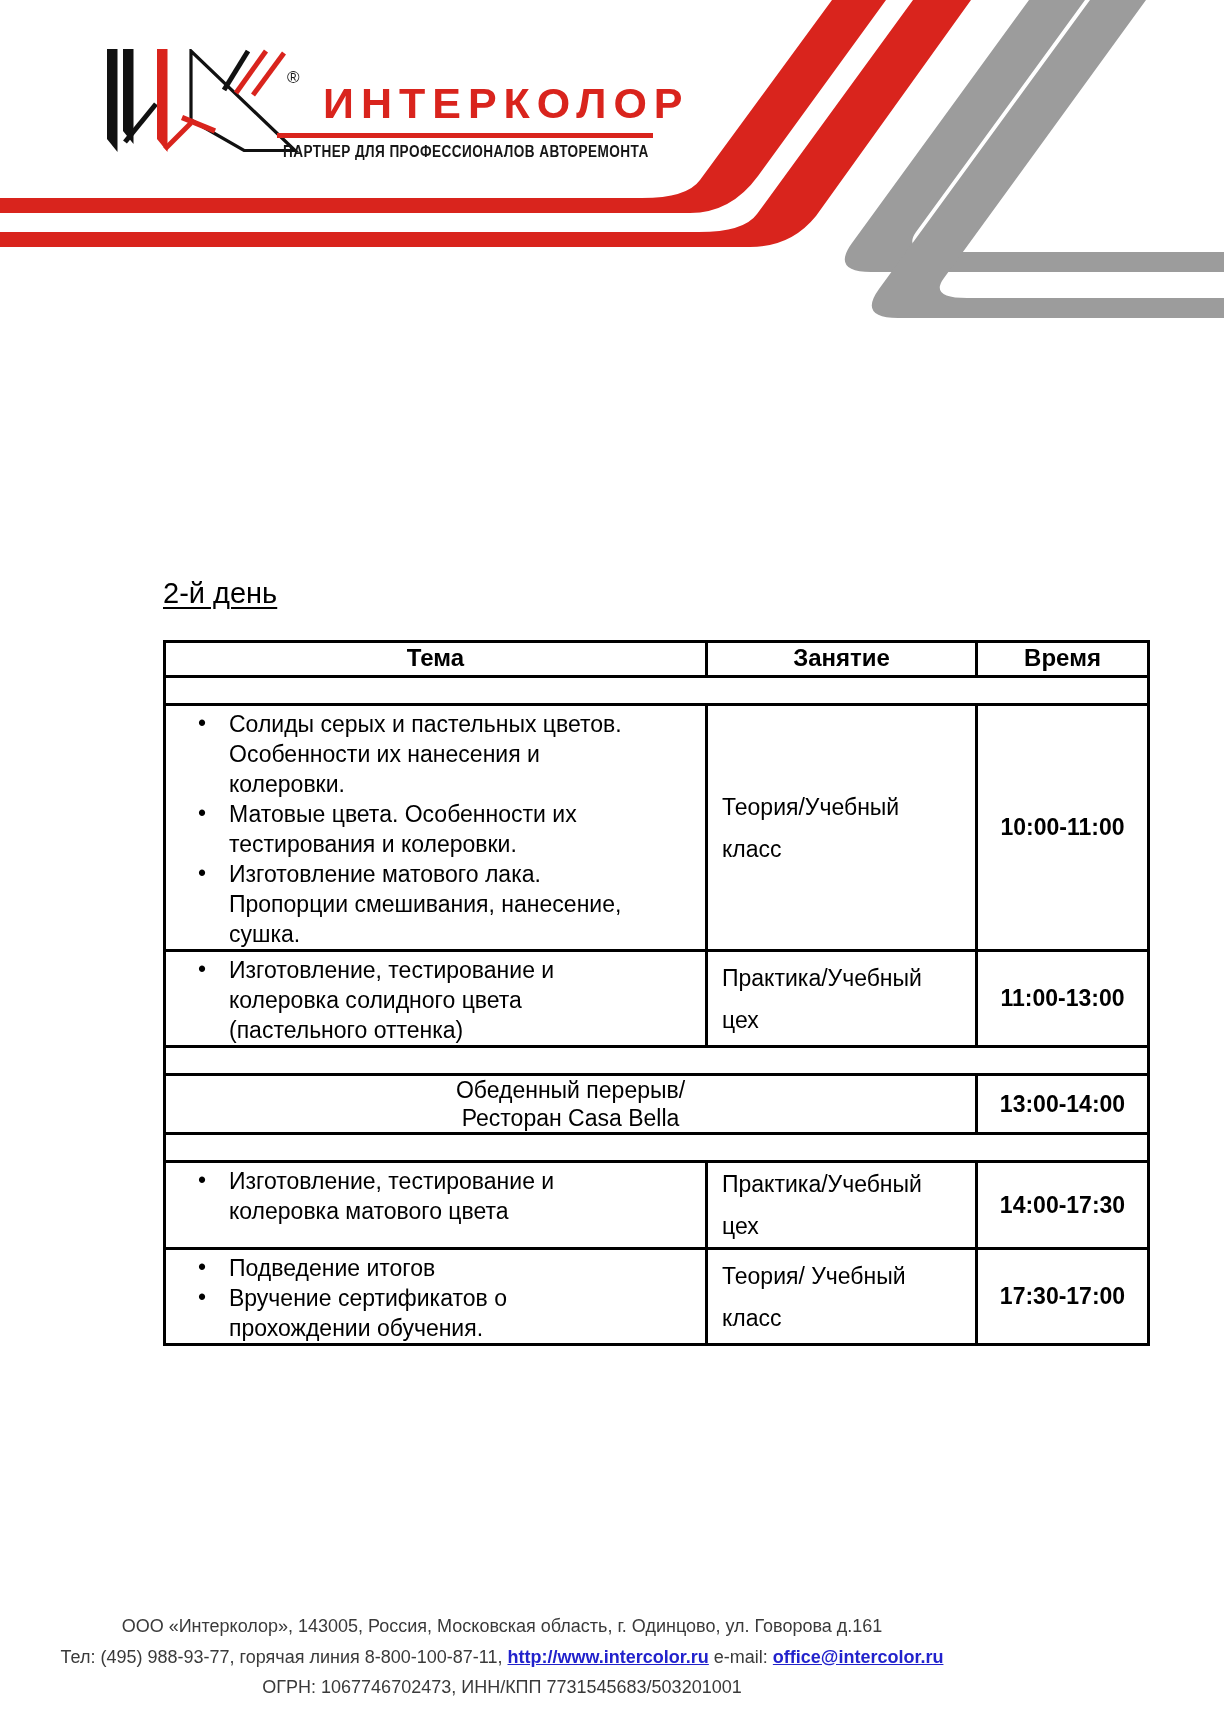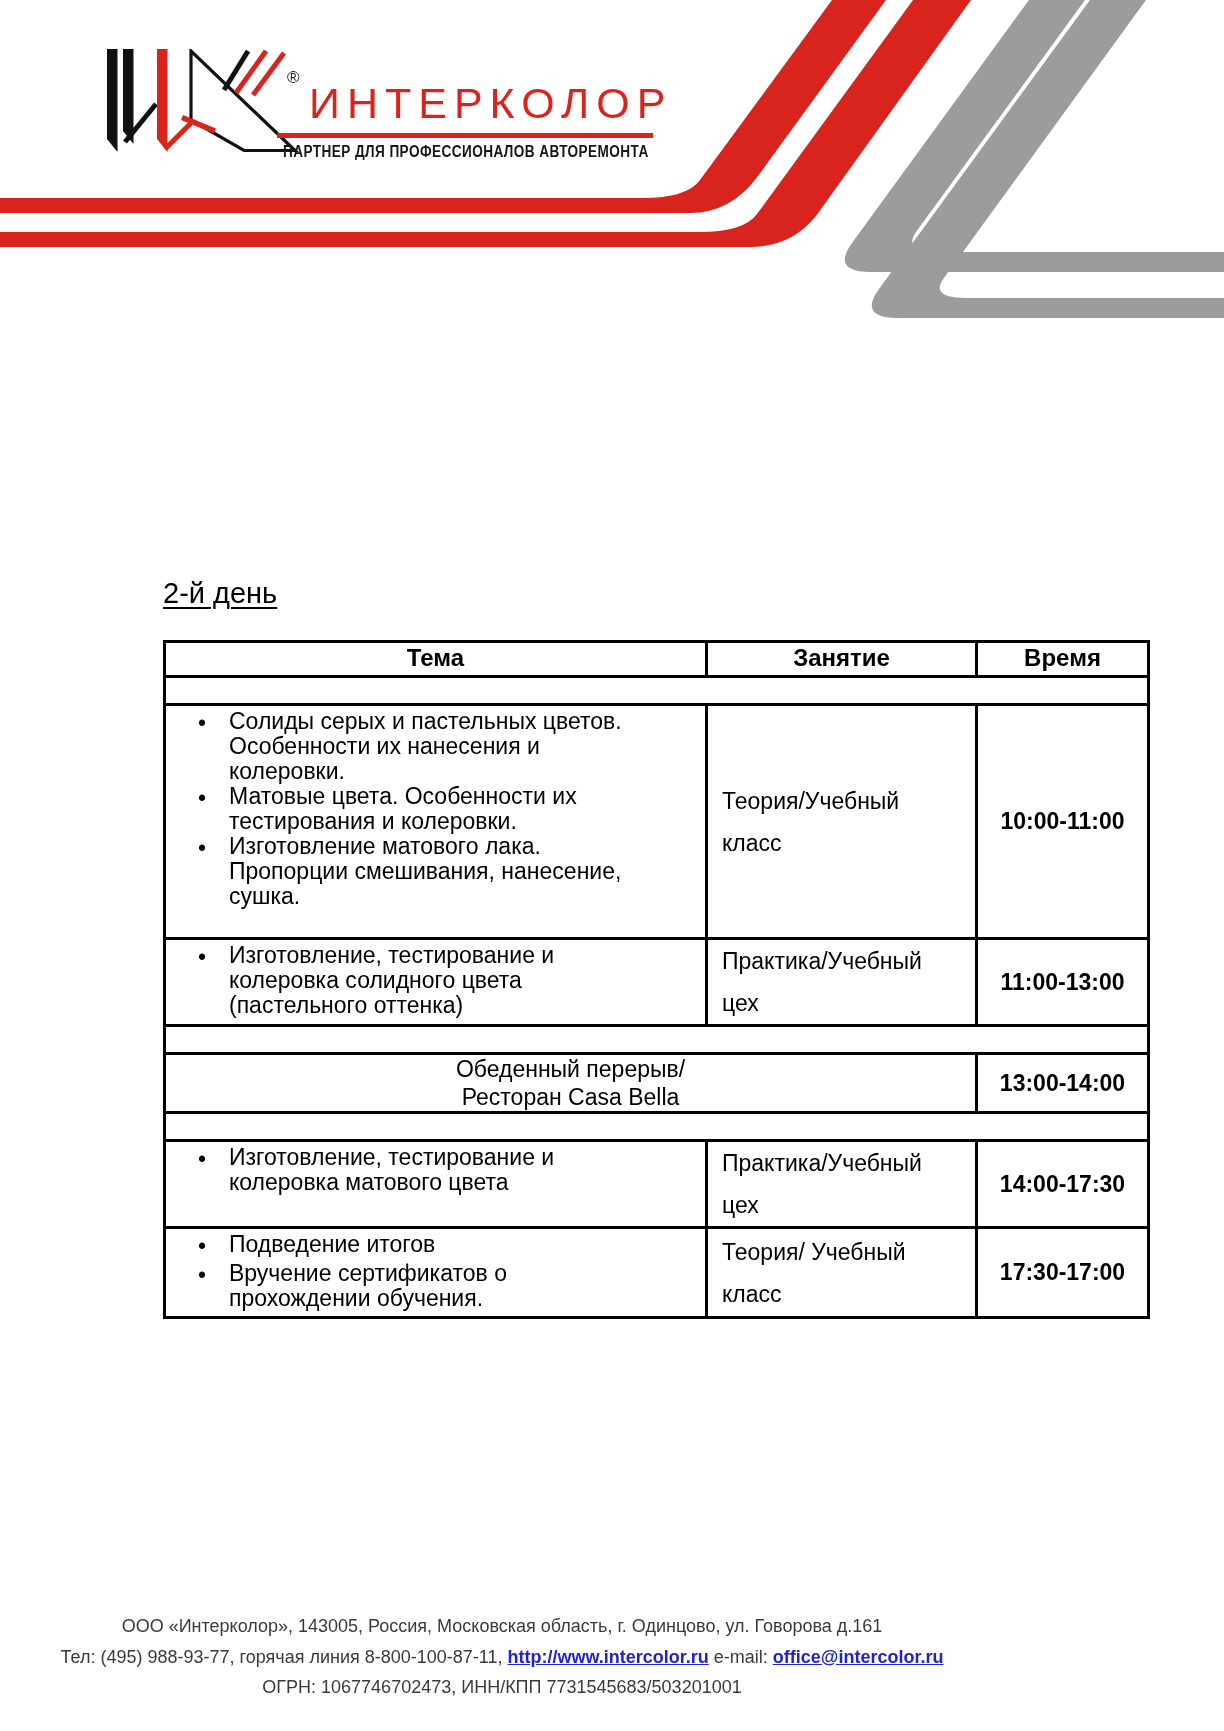--- a/index.html
+++ b/index.html
@@ -5,21 +5,21 @@
   html,body { margin:0; padding:0; background:#ffffff; }
   .page {
     position:relative; width:1224px; height:1731px; background:#fff;
     font-family:"Liberation Sans", sans-serif; color:var(--ink); overflow:hidden;
   }
   
   .stripes { position:absolute; left:0; top:0; }
   .logo-mark { position:absolute; left:107px; top:49px; }
   .reg-mark { position:absolute; left:287px; top:68px; font-size:17px; color:#1a1a1a; }
   .brand {
-    position:absolute; left:309px; top:79px; font-size:43px; font-weight:normal;
+    position:absolute; left:323px; top:79px; font-size:43px; font-weight:bold;
     letter-spacing:7px; color:var(--red); white-space:nowrap;text-align:right;
   }
   .brand-rule { position:absolute; left:277px; top:133px; width:376px; height:5px; background:var(--red); }
   .tagline {
     position:absolute; left:283px; top:143px; font-size:16px; font-weight:bold;
     letter-spacing:0.5px; color:#161616; white-space:nowrap;
     transform:scaleX(0.85); transform-origin:left top;
   }
   
   .doc-title { position:absolute; left:163px; top:577px; width:984px; text-align:left; font-size:29px; }
@@ -28,21 +28,21 @@
   table.schedule {
     position:absolute; left:163px; top:640px; width:984px;
     border-collapse:collapse; table-layout:fixed;
   }
   .schedule td { border:3px solid #000; font-size:23px; vertical-align:top; padding:0; }
   tr.hdr td { height:26px; font-size:24px; font-weight:bold; text-align:center; vertical-align:middle; padding:1px 0 3px 0; }
   tr.sp td { height:25px; border-left:3px solid #000; border-right:3px solid #000; }
   td.topic { padding:3px 8px 0 30px; }
   .li { display:flex; }
   .li .b { flex:none; width:31px; line-height:29px; padding-left:2px; }
-  .li .t { white-space:pre-line; line-height:25px; max-width:420px; }
+  .li .t { white-space:pre-line; line-height:30px; max-width:420px; }
   td.act { vertical-align:middle; padding-left:14px; line-height:42px; white-space:pre-line; }
   td.time { vertical-align:middle; text-align:center; font-weight:bold; }
   td.lunch-cell { vertical-align:middle; text-align:center; line-height:28px; white-space:pre-line;margin-left:20px; }
   tr.r1 td { height:228px; }
   tr.r2 td { height:80px; }
   tr.rl td { height:54px; }
   tr.r3 td { height:56px; }
   tr.r4 td { height:84px; }
   
   .footer {

